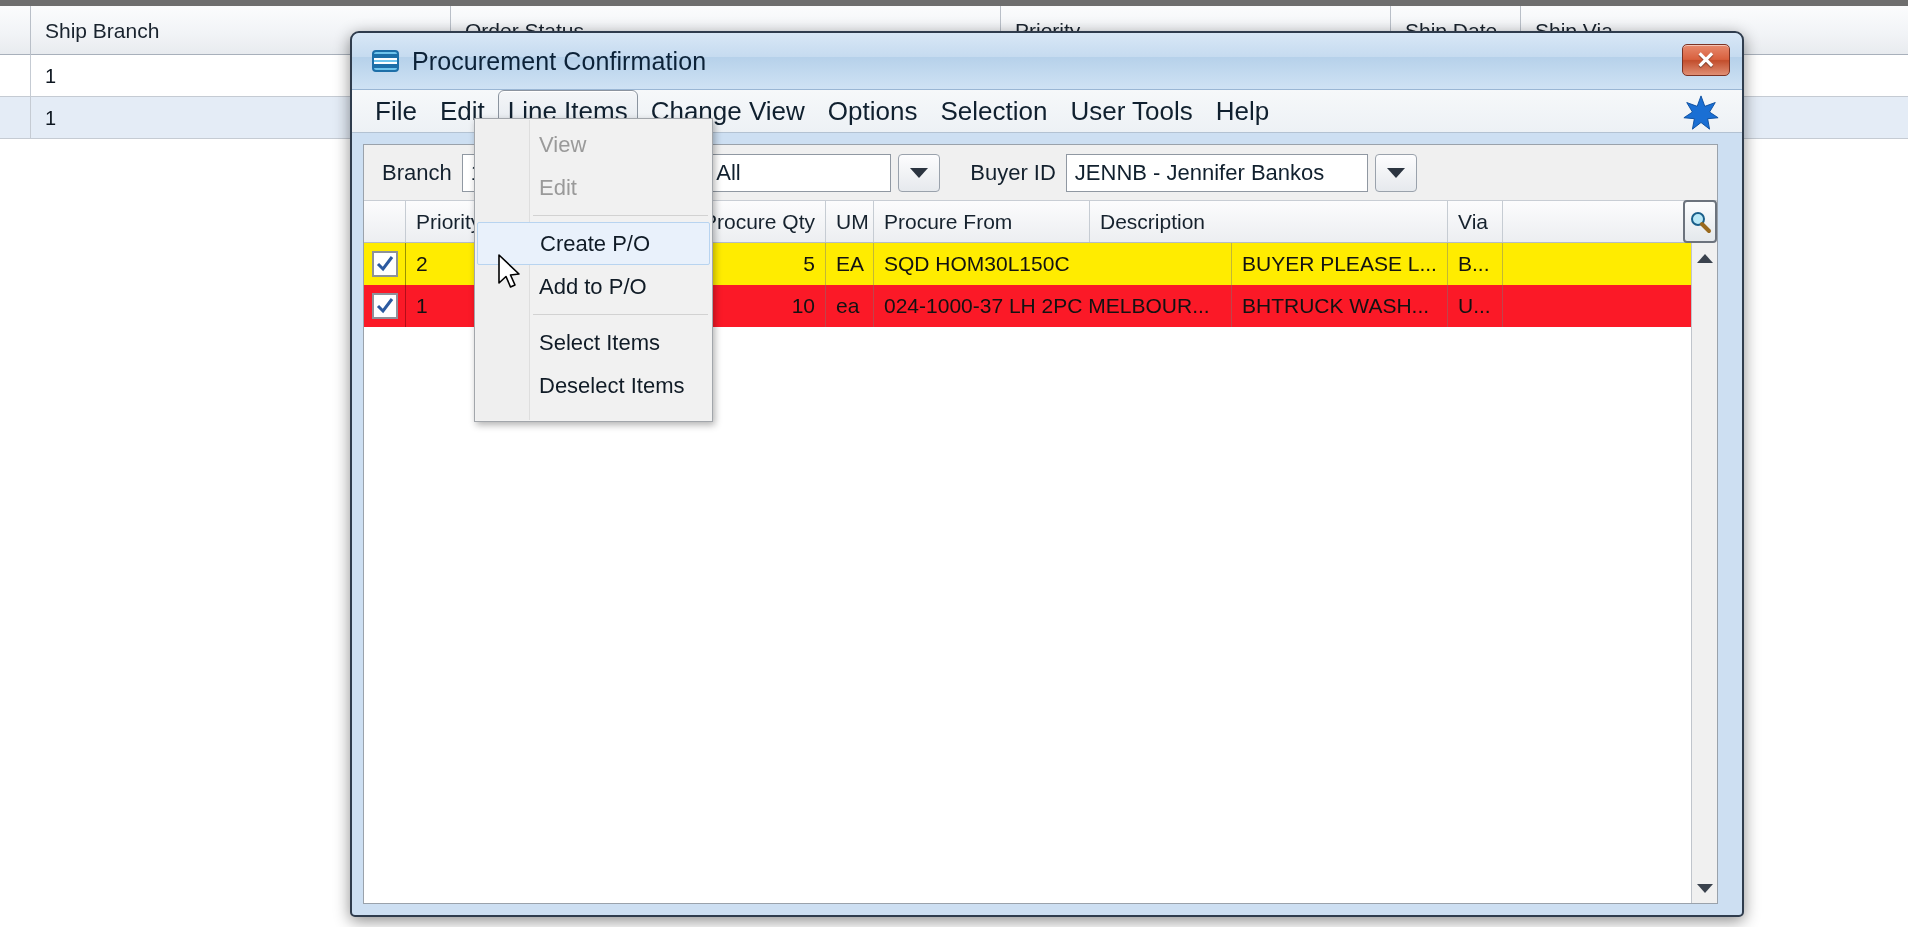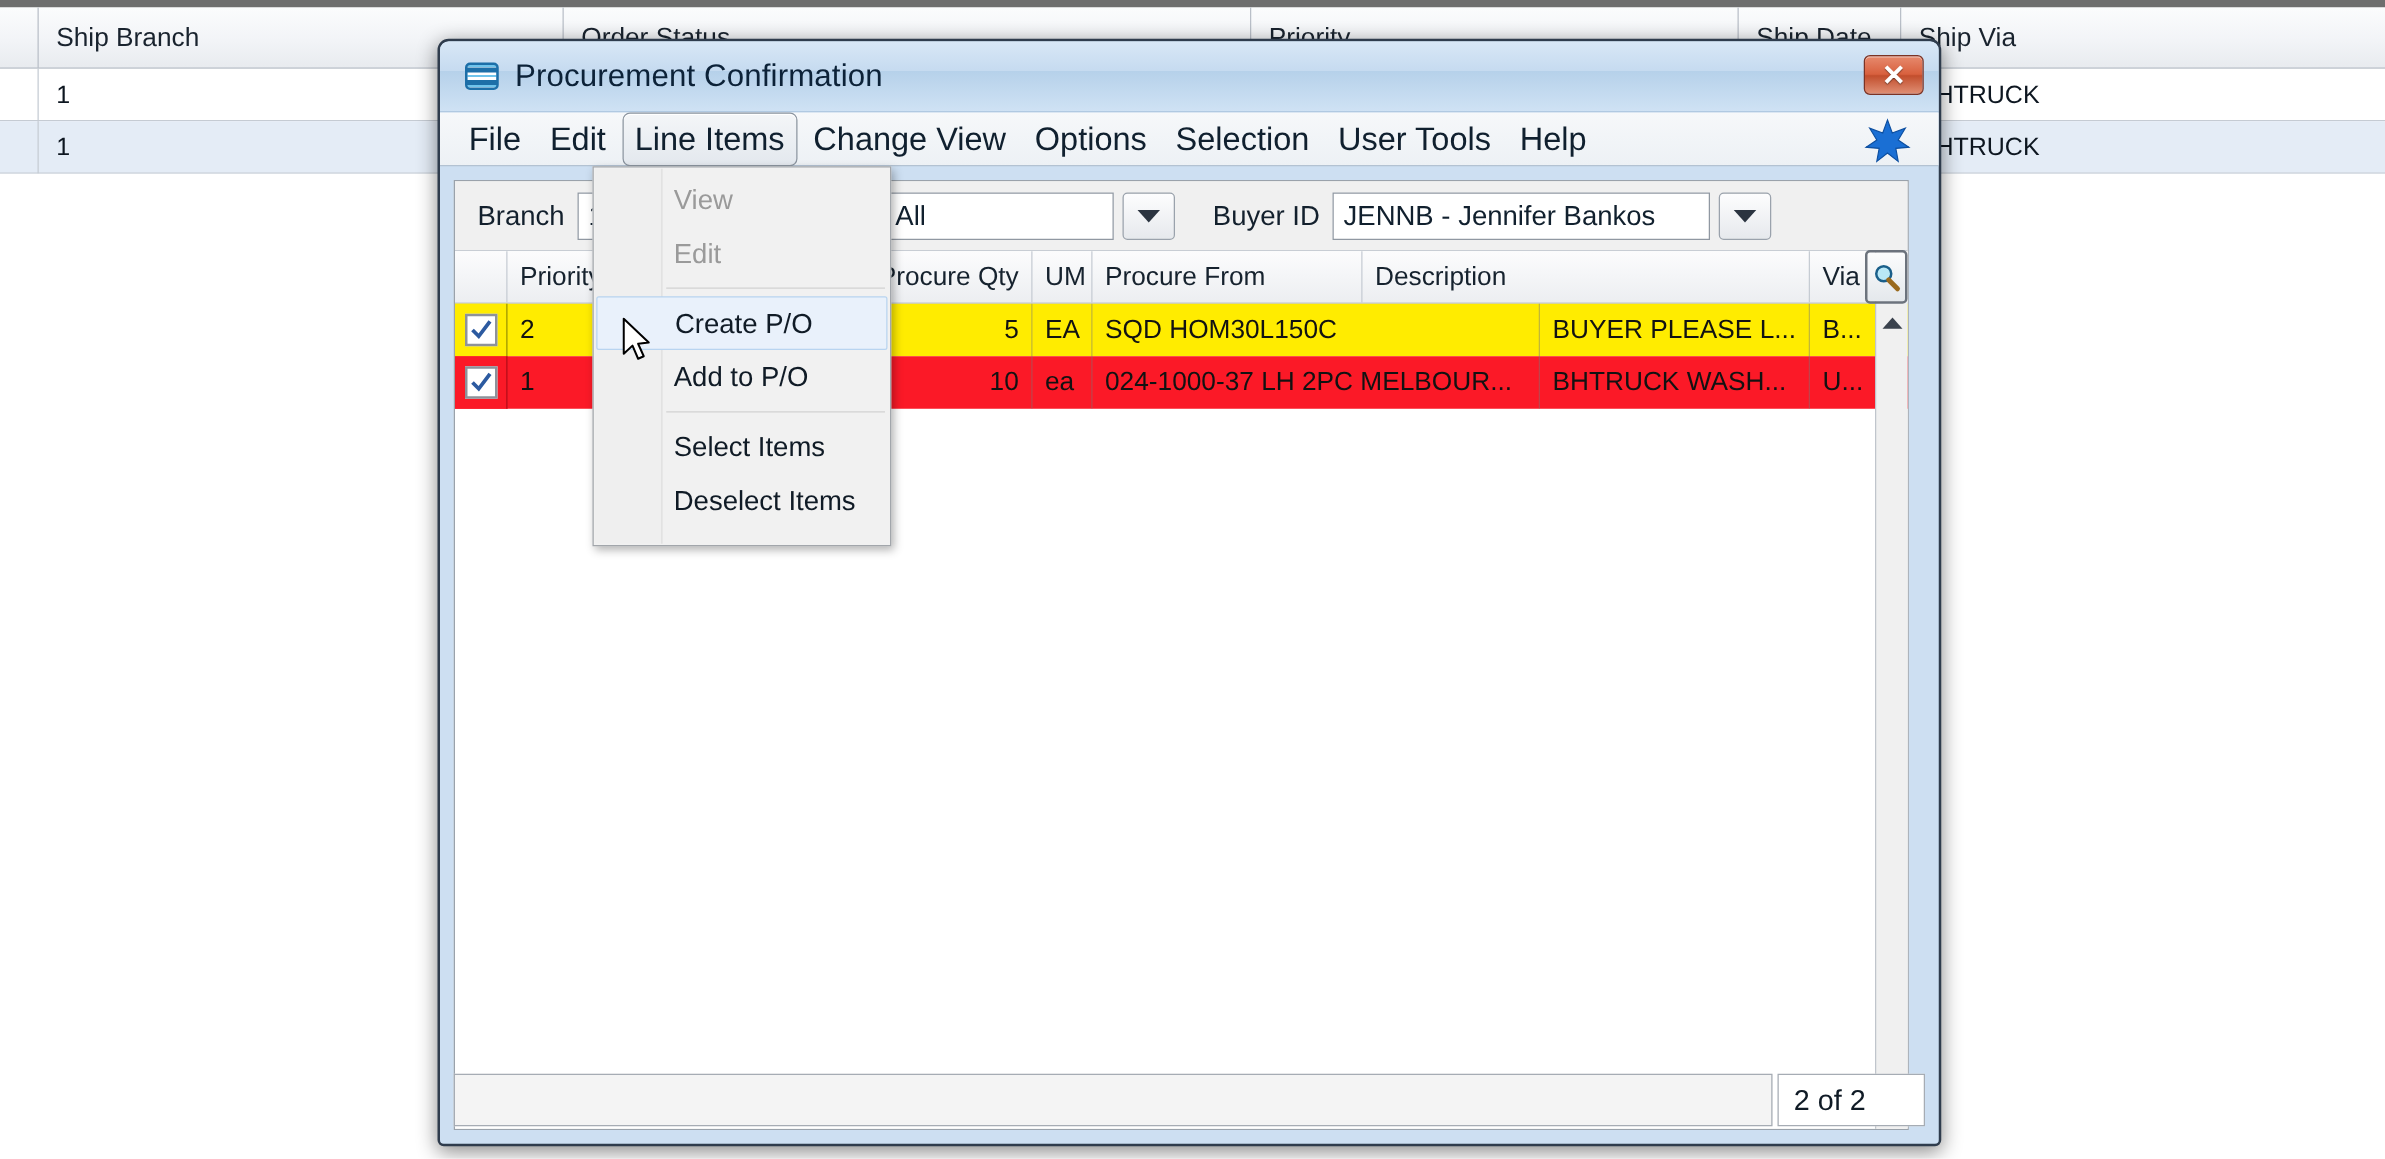--- a/index.html
+++ b/index.html
@@ -44,21 +44,21 @@
   }
   .bg-body-blank {
     position: absolute; left:0; top: 139px; width: 1908px; height: 788px;
     background: #ffffff;
   }
 
   
   #dialog {
     position: absolute;
     left: 350px; top: 31px;
-    width: 1203px; height: 886px;
+    width: 1394px; height: 886px;
     border: 2px solid #2f3c4d;
     border-radius: 9px 9px 5px 5px;
     background: #cddff2;
     box-shadow: 0 4px 16px rgba(0,0,0,0.45);
     overflow: hidden;
   }
   .dlg-titlebar {
     position: relative;
     height: 57px;
     background: linear-gradient(to bottom,#d8e7f6 0%,#c6dbf0 42%,#b6d1ea 43%,#cfe2f4 100%);
@@ -224,21 +224,21 @@
   .footer-count {
     width: 118px; margin-left: 4px;
     background: #ffffff; border: 1px solid #a6acb4;
     display: flex; align-items: center; padding-left: 12px;
     font-size: 23px; color: #101b26;
   }
 
   
   #line-items-menu {
     position: absolute;
-    left: 474px; top: 133px;
+    left: 474px; top: 118px;
     width: 239px; height: 304px;
     background: #f1f1f1;
     border: 1px solid #a2a6ab;
     box-shadow: 2px 3px 7px rgba(0,0,0,.3);
     z-index: 50;
     padding: 4px 0;
   }
   #line-items-menu .gutter {
     position: absolute; left: 1px; top: 1px; bottom: 1px; width: 54px;
     background: #efefef; border-right: 1px solid #dedede;
@@ -418,28 +418,20 @@
       </div>
       <div class="vscroll-search">
         <svg width="24" height="24" viewBox="0 0 24 24">
           <circle cx="10" cy="9" r="6" fill="#b9e8f7" stroke="#1a5f8a" stroke-width="2"></circle>
           <line x1="14" y1="14" x2="21" y2="21" stroke="#9a6a1e" stroke-width="4" stroke-linecap="round"></line>
         </svg>
       </div>
     </div>
   </div>
 
-  <div class="dlg-footer">
-    <div class="footer-field">
-      <span></span>
-    </div>
-    <div class="footer-count">
-      <span>2 of 2</span>
-    </div>
-  </div>
 
 </div>
 
 <div id="line-items-menu">
   <div class="gutter"></div>
 
   <div class="mi disabled">View</div>
   <div class="mi disabled">Edit</div>
   <div class="mi-sep"></div>
   <div class="mi hover">Create P/O</div>

